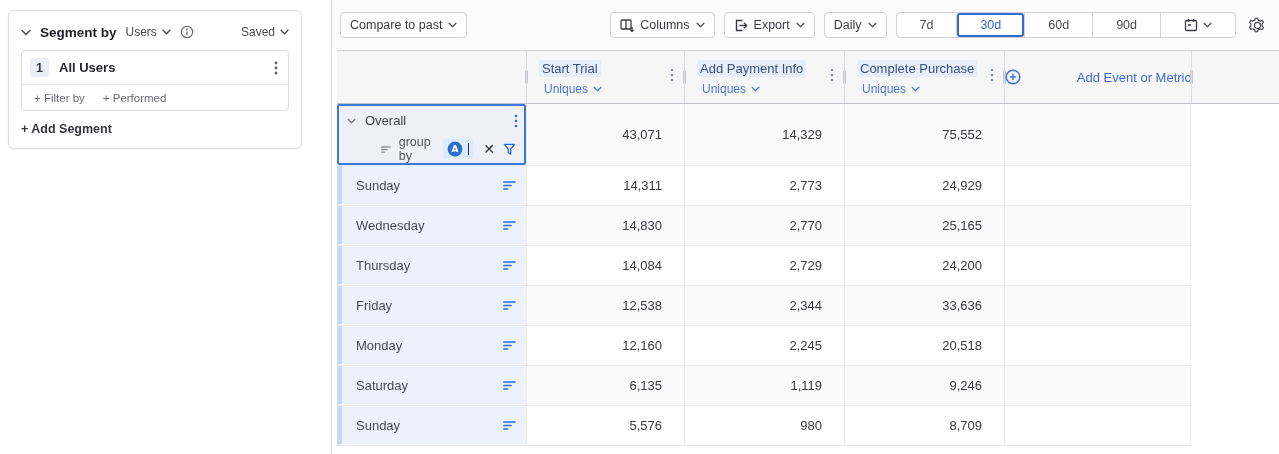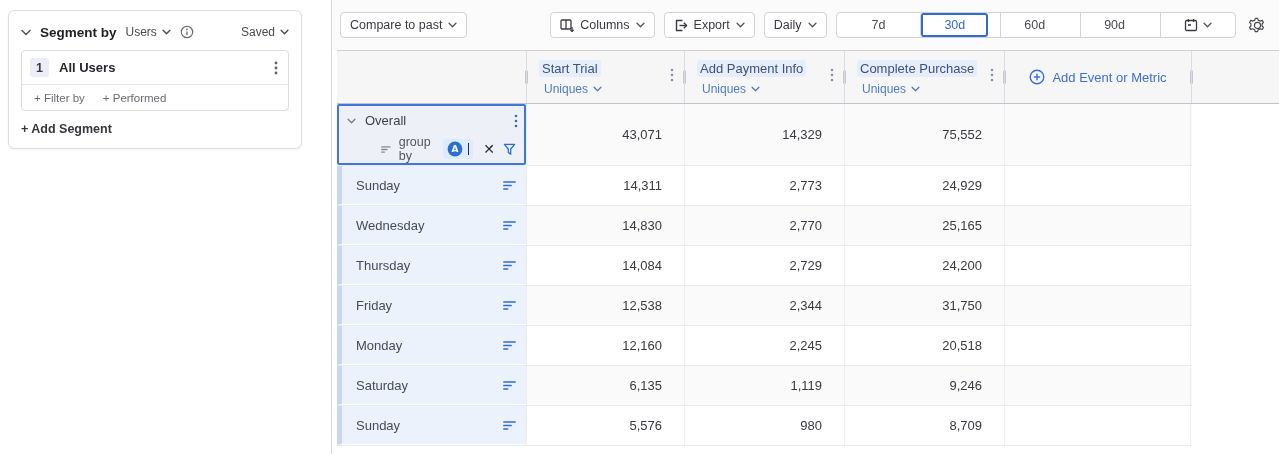--- a/index.html
+++ b/index.html
@@ -30,40 +30,40 @@
     border-left:1px solid #d8d8dc; background:#fff; }
   .toolbar { position:absolute; left:0; top:0; width:100%; height:50px; background:#fbfbfc;
     display:flex; align-items:center; padding:0 8px; }
   .btn { display:flex; align-items:center; gap:6px; height:26px; padding:0 9px;
     background:#fff; border:1px solid #d2d2d7; border-radius:4px;
     font-size:12.5px; color:#3a3a44; cursor:pointer; white-space:nowrap; }
   .tb-right { margin-left:auto; display:flex; align-items:center; gap:9px; padding-right:2px; }
   .segmented { display:flex; align-items:stretch; height:26px; border:1px solid #d2d2d7;
     border-radius:4px; background:#fff; overflow:visible; }
   .seg-opt { display:flex; align-items:center; padding:0 23px; font-size:12.5px; color:#4a4a54;
-    border-left:1px solid #d2d2d7; cursor:pointer;margin-left:12px; }
+    border-left:1px solid #d2d2d7; cursor:pointer; }
   .seg-opt:first-child { border-left:none; }
   .seg-opt.selected { color:#2f6bd3; box-shadow:inset 0 0 0 2px #2f6bd3; border-radius:3px; }
   .gear-btn { display:flex; align-items:center; justify-content:center; width:24px; height:24px; cursor:pointer; }
 
   
   .table { position:absolute; left:5px; top:50px; width:943px; }
   .thead { display:flex; height:54px; background:#f6f6f7;
     border-top:1px solid #cfd0d4; border-bottom:1px solid #c2c3c8; }
   .th { position:relative; border-left:1px solid #dddde1; }
   .th:first-child { border-left:none; }
   .th-label { width:189px; }
   .th-metric { padding:8px 0 0 12px; }
   .th-m0 { width:158px; } .th-m1 { width:160px; } .th-m2 { width:160px; }
   .event-pill { display:inline-block; background:#e7eefb; border-radius:3px; padding:1px 3px;
     font-size:13px; color:#3a5380; cursor:pointer; }
   .measure { display:flex; align-items:center; gap:5px; margin:5px 0 0 5px;
     font-size:12px; color:#4d7cc9; cursor:pointer; }
   .th-kebab { position:absolute; right:10px; top:17px; cursor:pointer; }
-  .th-add { width:187px; display:flex; align-items:center; justify-content:center; gap:7px;
+  .th-add { width:187px; display:flex; align-items:center; justify-content:space-between; gap:7px;
     font-size:13px; color:#3d6fd6; cursor:pointer; }
   .th-filler { flex:1; }
   .handle { position:absolute; right:-2px; top:19px; width:3px; height:14px;
     background:#c6c6cc; border-radius:2px; cursor:col-resize; }
 
   .tbody { width:855px; }
   .row { display:flex; border-bottom:1px solid #e9eaee; background:#fff; }
   .tbody .row:nth-child(odd) { background:#fafafb; }
   .day-row { height:40px; }
   .cell { height:100%; }
@@ -389,21 +389,21 @@
           <span class="groupby-icon">
               <svg width="13" height="11" viewBox="0 0 13 11">
                 <line x1="1" y1="2" x2="12" y2="2" stroke="#2f6bd3" stroke-width="1.7" stroke-linecap="round"></line>
                 <line x1="1" y1="5.5" x2="8" y2="5.5" stroke="#2f6bd3" stroke-width="1.7" stroke-linecap="round"></line>
                 <line x1="1" y1="9" x2="4.5" y2="9" stroke="#2f6bd3" stroke-width="1.7" stroke-linecap="round"></line>
               </svg>
             </span>
         </div>
         <div class="cell num c-m0">12,538</div>
         <div class="cell num c-m1">2,344</div>
-        <div class="cell num c-m2">31,750</div>
+        <div class="cell num c-m2">33,636</div>
         <div class="cell add-cell"></div>
       </div>
 
       <div class="row day-row">
         <div class="cell label-cell">
           <span class="row-label">Monday</span>
           <span class="groupby-icon">
               <svg width="13" height="11" viewBox="0 0 13 11">
                 <line x1="1" y1="2" x2="12" y2="2" stroke="#2f6bd3" stroke-width="1.7" stroke-linecap="round"></line>
                 <line x1="1" y1="5.5" x2="8" y2="5.5" stroke="#2f6bd3" stroke-width="1.7" stroke-linecap="round"></line>

